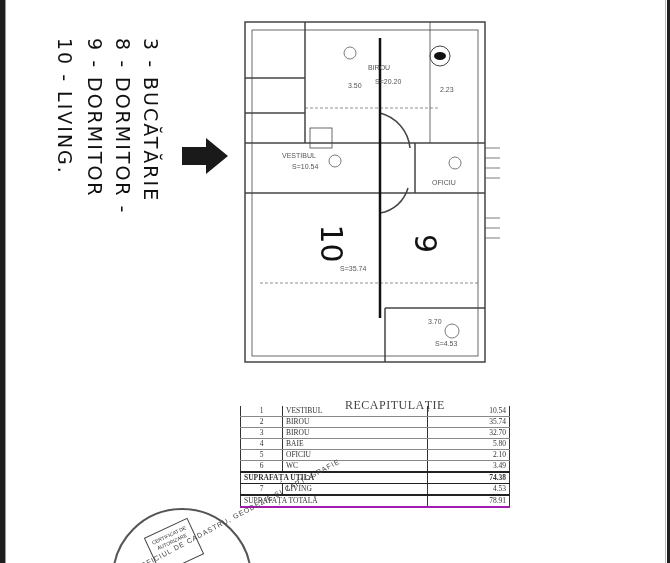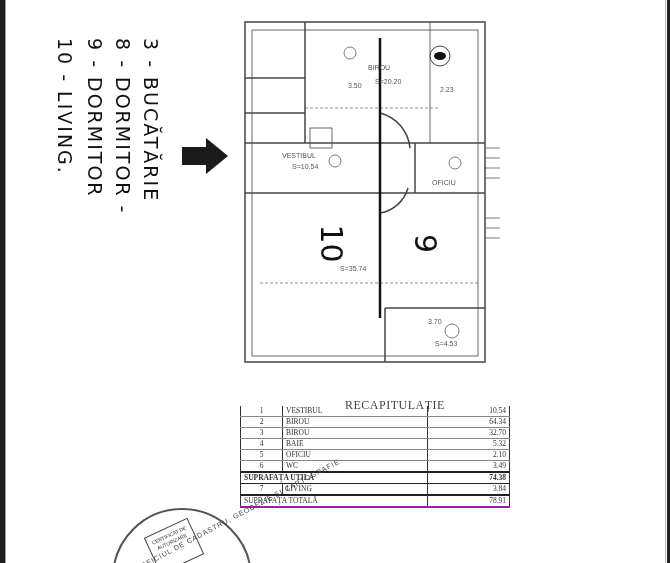--- a/index.html
+++ b/index.html
@@ -114,50 +114,50 @@
 <table class="recap">
   <tbody>
   <tr>
         <td class="nr">1</td>
         <td>VESTIBUL</td>
         <td class="area">10.54</td>
       </tr>
   <tr>
         <td class="nr">2</td>
         <td>BIROU</td>
-        <td class="area">64.34</td>
+        <td class="area">35.74</td>
       </tr>
   <tr>
         <td class="nr">3</td>
         <td>BIROU</td>
         <td class="area">32.70</td>
       </tr>
   <tr>
         <td class="nr">4</td>
         <td>BAIE</td>
-        <td class="area">5.32</td>
+        <td class="area">5.80</td>
       </tr>
   <tr>
         <td class="nr">5</td>
         <td>OFICIU</td>
         <td class="area">2.10</td>
       </tr>
   <tr>
         <td class="nr">6</td>
         <td>WC</td>
         <td class="area">3.49</td>
       </tr>
   <tr class="sum">
     <td colspan="2">SUPRAFAȚA UTILĂ</td>
     <td class="area">74.38</td>
   </tr>
   <tr>
     <td class="nr">7</td>
     <td>LIVING</td>
-    <td class="area">3.84</td>
+    <td class="area">4.53</td>
   </tr>
   <tr class="total">
     <td colspan="2">SUPRAFAȚA TOTALĂ</td>
     <td class="area">78.91</td>
   </tr>
 </tbody>
   </table>
 
 <div class="stamp"></div>
 <div class="stamp-text">OFICIUL DE CADASTRU, GEODEZIE ȘI CARTOGRAFIE</div>

